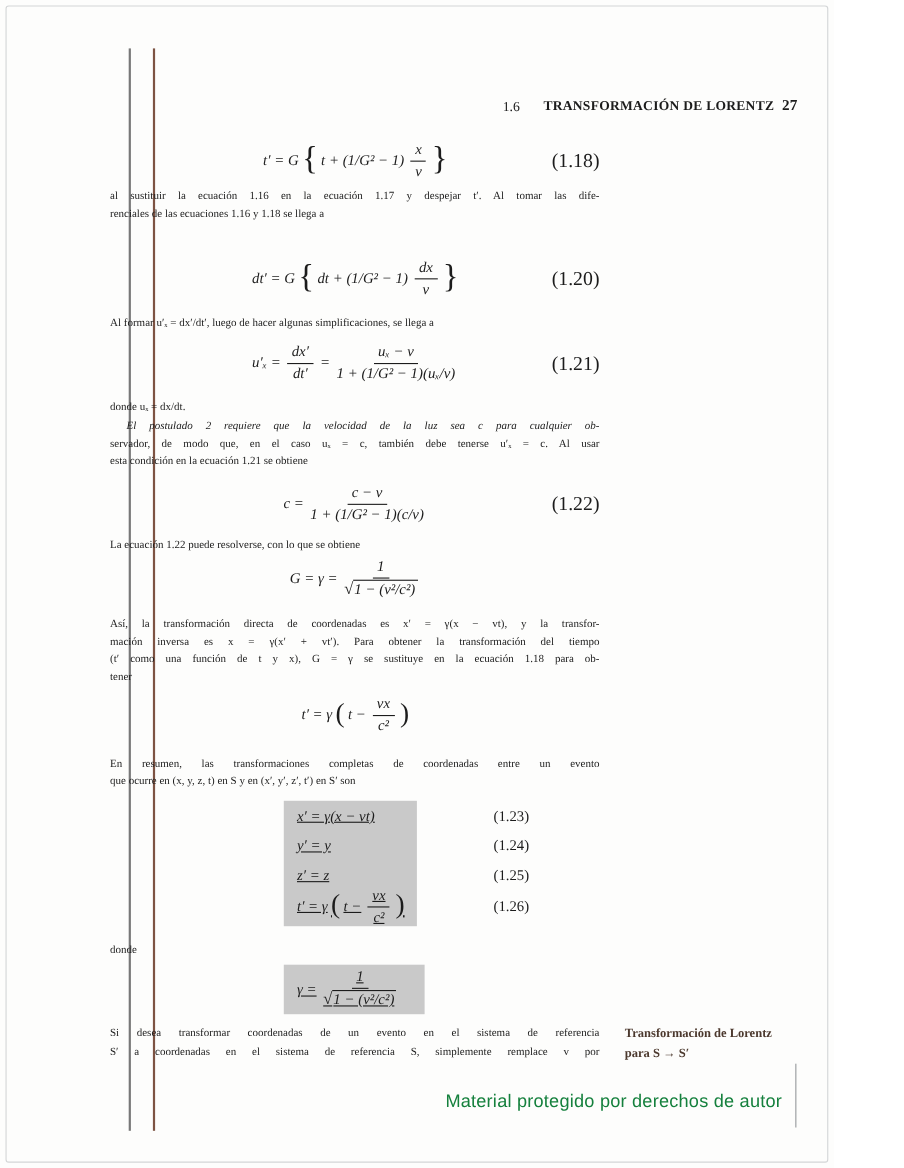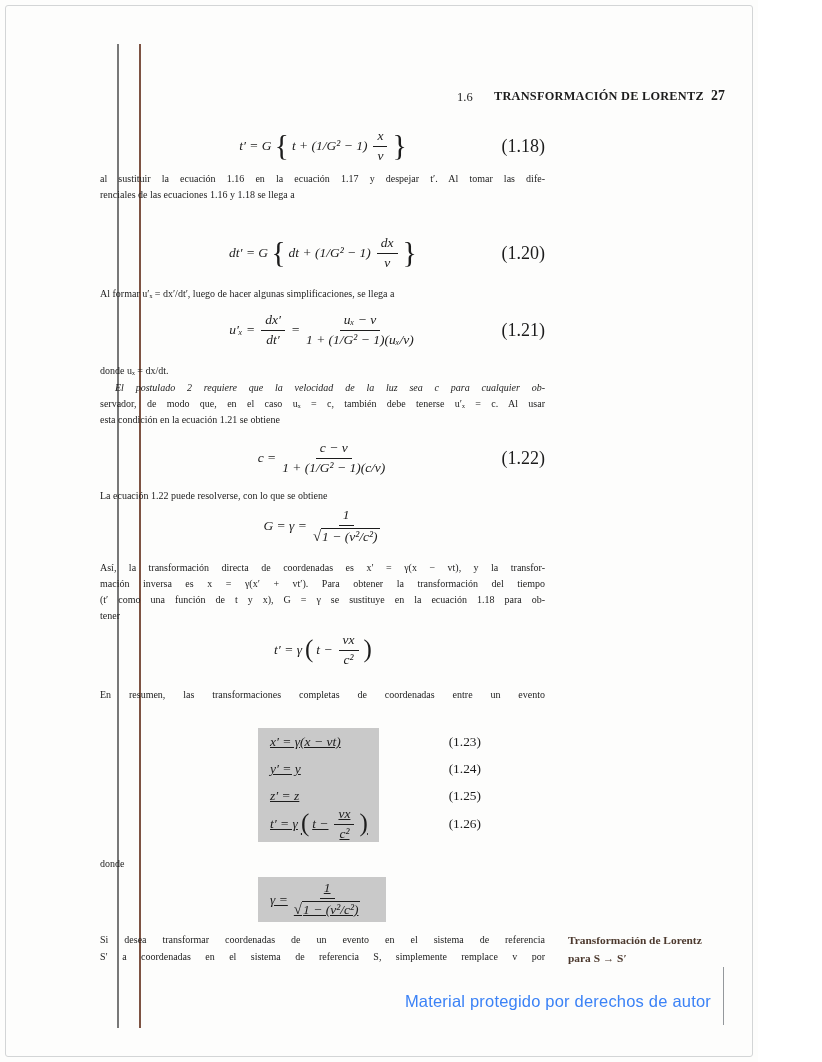--- a/index.html
+++ b/index.html
@@ -41,21 +41,21 @@
   .graybox{position:absolute;background:#c9c9c9;}
   .brow{position:absolute;display:flex;align-items:center;font-size:13.5px;text-decoration:underline;}
   .bnum{position:absolute;right:277px;font-size:13.4px;}
 
   
   .mnote{position:absolute;left:568px;top:932px;width:180px;font-size:11.4px;
          font-weight:bold;color:#4c392e;line-height:17.5px;}
 
   
   .wm{position:absolute;right:47px;top:992px;font-family:"Liberation Sans",sans-serif;
-      font-size:16.5px;color:#3b82f6;letter-spacing:.2px;}
+      font-size:16.5px;color:#15803d;letter-spacing:.2px;}
 </style>
 </head>
 <body>
 
 <div class="page">
   <div class="frame"></div>
   <div class="vline v1"></div>
   <div class="vline v2"></div>
   <div class="vline v3"></div>
 
@@ -141,20 +141,21 @@
     <span class="big bigp">(</span>
     <span class="m">t −</span>
     <span class="frac">
       <span class="fnum">vx</span>
       <span class="fden">c²</span>
     </span>
     <span class="big bigp">)</span>
   </div>
 
   <div class="line jl" style="top:687px">En resumen, las transformaciones completas de coordenadas entre un evento</div>
+  <div class="line" style="top:703px">que ocurre en (x, y, z, t) en S y en (x′, y′, z′, t′) en S′ son</div>
 
   <div class="graybox" style="left:258px;top:728px;width:121px;height:114px"></div>
 
   <div class="brow" style="left:268px;top:734px;height:16px">
     <span class="m">x′ = γ(x − vt)</span>
   </div>
   <span class="bnum" style="top:734px">(1.23)</span>
 
   <div class="brow" style="left:268px;top:761px;height:16px">
     <span class="m">y′ = y</span>

